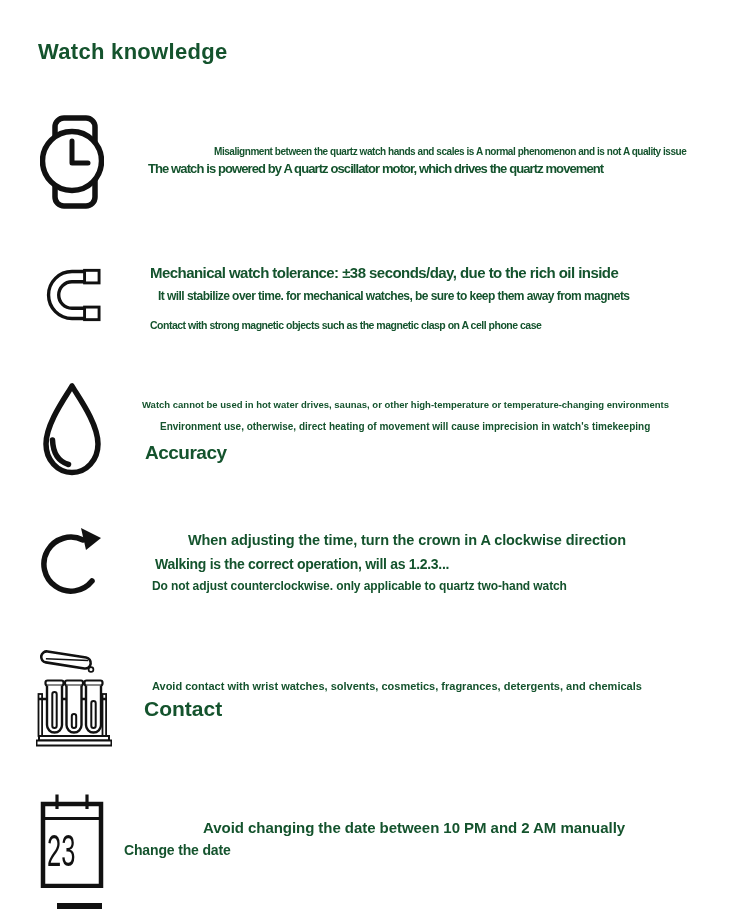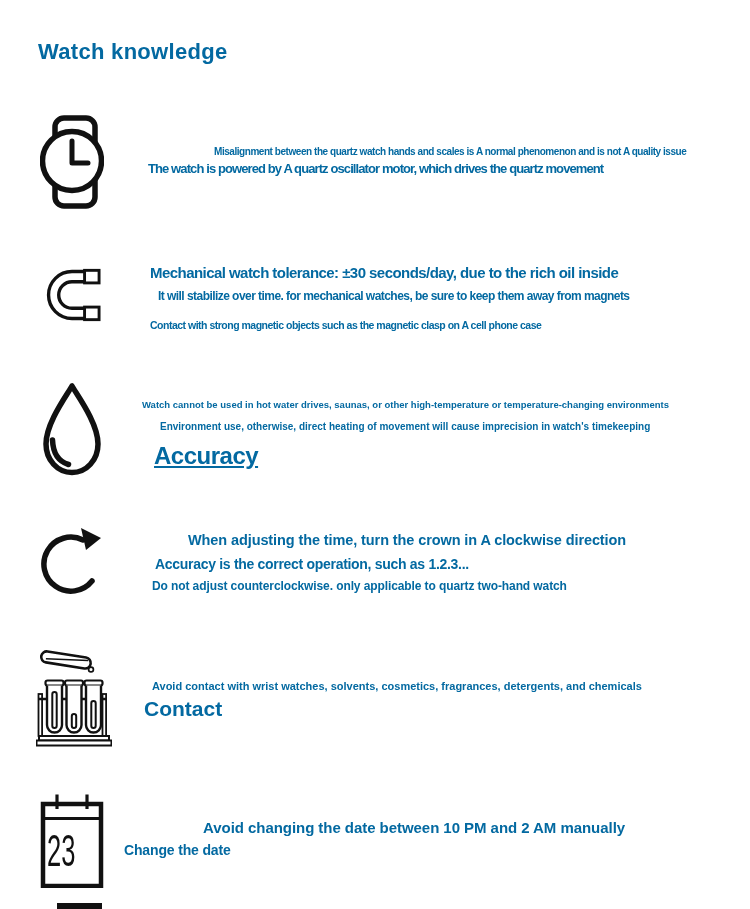--- a/index.html
+++ b/index.html
@@ -8,34 +8,34 @@
     background:#ffffff;
     font-family:"Liberation Sans","DejaVu Sans",sans-serif;
     position:relative; overflow:hidden;
     color:#1c1c1c;
   }
   .t {
     position:absolute;
     font-weight:bold;
     white-space:nowrap;
     line-height:1.15;
-    color:#0369a1;
+    color:#14532d;
   }
   .page-title { left:38px; top:39px; font-size:22px; letter-spacing:0.3px; }
 
   .s1l1 { left:166px; top:146px; font-size:10px;  letter-spacing:-0.45px;padding-left:48px; }
   .s1l2 { left:148px; top:162px; font-size:13px;   letter-spacing:-0.9px; }
 
   .s2l1 { left:150px; top:264px; font-size:15px;   letter-spacing:-0.55px; }
   .s2l2 { left:158px; top:290px; font-size:12px;   letter-spacing:-0.55px; }
   .s2l3 { left:150px; top:313px; font-size:10.5px; letter-spacing:-0.5px;margin-top:6px; }
 
   .s3l1 { left:142px; top:400px; font-size:9.5px;  letter-spacing:0; }
   .s3l2 { left:160px; top:421px; font-size:10px;   letter-spacing:0; }
-  .s3l3 { left:154px; top:442px; font-size:24px;   letter-spacing:-0.5px;text-decoration:underline; }
+  .s3l3 { left:145px; top:442px; font-size:19px;   letter-spacing:-0.5px; }
 
   .s4l1 { left:188px; top:532px; font-size:14.5px; letter-spacing:-0.1px; }
   .s4l2 { left:155px; top:556px; font-size:14px;   letter-spacing:-0.3px; }
   .s4l3 { left:152px; top:580px; font-size:12px;   letter-spacing:-0.1px; }
 
   .s5l1 { left:152px; top:680px; font-size:11px;   letter-spacing:0; }
   .s5l2 { left:144px; top:697px; font-size:21px;   letter-spacing:0; }
 
   .s6l1 { left:203px; top:819px; font-size:15px;   letter-spacing:-0.05px; }
   .s6l2 { left:124px; top:842px; font-size:14px;   letter-spacing:-0.15px; }
@@ -80,42 +80,42 @@
 <div class="t s1l2">The watch is powered by A quartz oscillator motor, which drives the quartz movement</div>
 
 <div class="icon icon-magnet">
   <svg viewBox="0 0 66 60" xmlns="http://www.w3.org/2000/svg">
     <path d="M60 11 H33 A19 19 0 0 0 33 49 H60" fill="none" stroke="#111" stroke-width="14"></path>
     <path d="M60 11 H33 A19 19 0 0 0 33 49 H60" fill="none" stroke="#fff" stroke-width="7"></path>
     <rect x="46" y="4.5" width="15" height="13" fill="#fff" stroke="#111" stroke-width="3"></rect>
     <rect x="46" y="42.5" width="15" height="13" fill="#fff" stroke="#111" stroke-width="3"></rect>
   </svg>
 </div>
-<div class="t s2l1">Mechanical watch tolerance: ±30 seconds/day, due to the rich oil inside</div>
+<div class="t s2l1">Mechanical watch tolerance: ±38 seconds/day, due to the rich oil inside</div>
 <div class="t s2l2">It will stabilize over time. for mechanical watches, be sure to keep them away from magnets</div>
 <div class="t s2l3">Contact with strong magnetic objects such as the magnetic clasp on A cell phone case</div>
 
 <div class="icon icon-drop">
   <svg viewBox="0 0 68 100" xmlns="http://www.w3.org/2000/svg">
     <path d="M34 6 C29 15 8 43 8 64 C8 80 19.5 92.5 34 92.5 C48.5 92.5 60 80 60 64 C60 43 39 15 34 6 Z" fill="none" stroke="#111" stroke-width="5.5" stroke-linejoin="round"></path>
     <path d="M14.5 60 C15 72.5 20.5 81.5 30.5 84.5" fill="none" stroke="#111" stroke-width="5.5" stroke-linecap="round"></path>
   </svg>
 </div>
 <div class="t s3l1">Watch cannot be used in hot water drives, saunas, or other high-temperature or temperature-changing environments</div>
 <div class="t s3l2">Environment use, otherwise, direct heating of movement will cause imprecision in watch's timekeeping</div>
 <div class="t s3l3">Accuracy</div>
 
 <div class="icon icon-arrow">
   <svg viewBox="0 0 64 80" xmlns="http://www.w3.org/2000/svg">
     <path d="M43 17 A27 27 0 1 0 52 58" fill="none" stroke="#111" stroke-width="5.5" stroke-linecap="round"></path>
     <polygon points="61,15 41,5 46,27" fill="#111"></polygon>
   </svg>
 </div>
 <div class="t s4l1">When adjusting the time, turn the crown in A clockwise direction</div>
-<div class="t s4l2">Accuracy is the correct operation, such as 1.2.3...</div>
+<div class="t s4l2">Walking is the correct operation, will as 1.2.3...</div>
 <div class="t s4l3">Do not adjust counterclockwise. only applicable to quartz two-hand watch</div>
 
 <div class="icon icon-tubes">
   <svg viewBox="0 0 76 105" xmlns="http://www.w3.org/2000/svg">
     <g transform="rotate(9 8 14)">
       <rect x="5" y="7" width="50" height="11" rx="5.5" fill="#fff" stroke="#111" stroke-width="2.6"></rect>
       <line x1="10" y1="14.5" x2="52" y2="9.5" stroke="#111" stroke-width="1.6"></line>
     </g>
     <circle cx="55" cy="25.5" r="2.4" fill="#fff" stroke="#111" stroke-width="1.7"></circle>
     <rect x="2.5" y="50" width="3.6" height="42" fill="#fff" stroke="#111" stroke-width="1.8"></rect>

